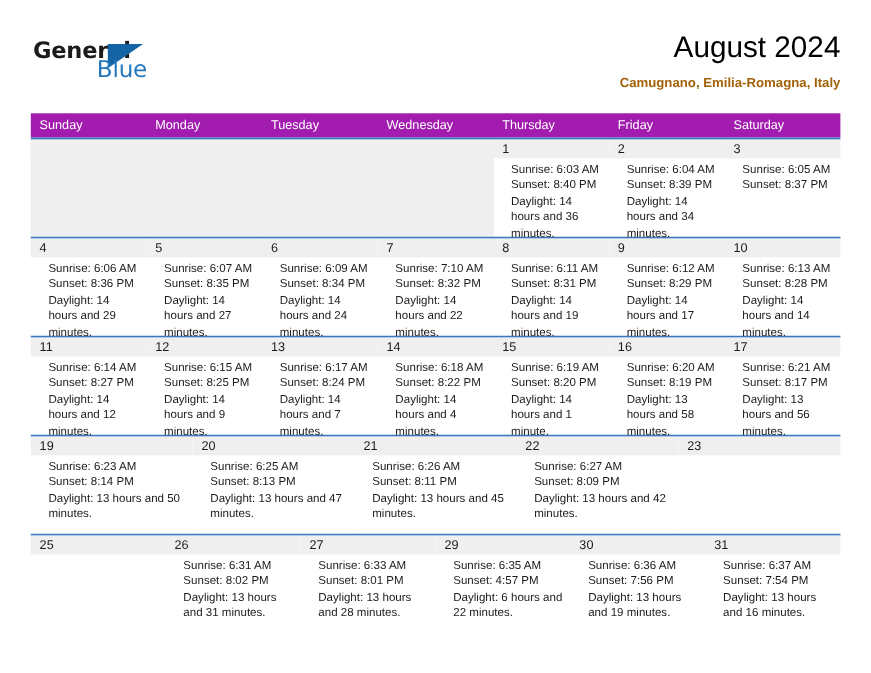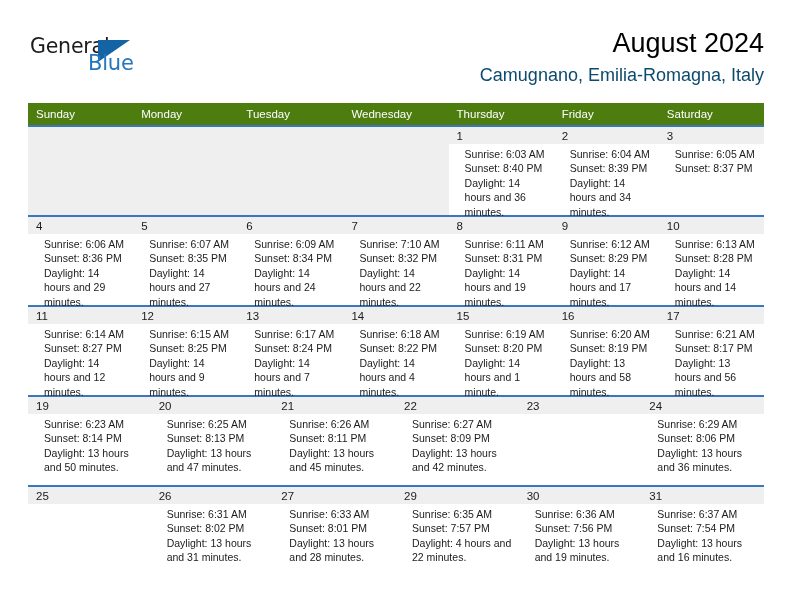--- a/index.html
+++ b/index.html
@@ -37,21 +37,21 @@
     height: 52px;
   }
   .logo-general {
     position: absolute;
     left: 0;
     top: 0;
     font-size: 20.5px;
     letter-spacing: -0.2px;
     color: #1b1b1b;
     font-family: "DejaVu Sans", sans-serif;
-    font-weight: 400;
+    font-weight: 700;
   }
   .logo-blue {
     position: absolute;
     left: 58px;
     top: 17px;
     font-size: 21px;
     letter-spacing: -0.2px;
     color: #2476bd;
     font-family: "DejaVu Sans", sans-serif;
     font-weight: 400;
@@ -73,38 +73,38 @@
     text-align: right;
   }
   .month-title {
     font-size: 27px;
     font-weight: 400;
     color: #000000;
     line-height: 34px;
     white-space: nowrap;
   }
   .location-title {
-    font-size: 18px;
-    font-weight: 400;
-    color: #0c4a6e;
+    font-size: 12px;
+    font-weight: 700;
+    color: #a16207;
     line-height: 20px;
     margin-top: 5px;
     white-space: nowrap;
   }
 
   
   .calendar {
     position: absolute;
     left: 28px;
     top: 103px;
     width: 736px;
   }
   .weekday-row {
     display: flex;
-    background: #4d7c0f;
+    background: #a21caf;
     height: 22px;
   }
   .weekday {
     flex: 1 1 0;
     font-size: 11.5px;
     color: #ffffff;
     padding: 4px 0 0 8px;
     box-sizing: border-box;
     line-height: 14px;
   }
@@ -360,28 +360,20 @@
             <div class="day-number-bar">22</div>
             <div class="day-details">
               <div>Sunrise: 6:27 AM</div>
               <div>Sunset: 8:09 PM</div>
               <div class="daylight">Daylight: 13 hours and 42 minutes.</div>
             </div>
           </div>
           <div class="day-cell">
             <div class="day-number-bar">23</div>
           </div>
-          <div class="day-cell">
-            <div class="day-number-bar">24</div>
-            <div class="day-details">
-              <div>Sunrise: 6:29 AM</div>
-              <div>Sunset: 8:06 PM</div>
-              <div class="daylight">Daylight: 13 hours and 36 minutes.</div>
-            </div>
-          </div>
         </div>
         <div class="week-row">
           <div class="day-cell">
             <div class="day-number-bar">25</div>
           </div>
           <div class="day-cell">
             <div class="day-number-bar">26</div>
             <div class="day-details">
               <div>Sunrise: 6:31 AM</div>
               <div>Sunset: 8:02 PM</div>
@@ -393,22 +385,22 @@
             <div class="day-details">
               <div>Sunrise: 6:33 AM</div>
               <div>Sunset: 8:01 PM</div>
               <div class="daylight">Daylight: 13 hours and 28 minutes.</div>
             </div>
           </div>
           <div class="day-cell">
             <div class="day-number-bar">29</div>
             <div class="day-details">
               <div>Sunrise: 6:35 AM</div>
-              <div>Sunset: 7:57 PM</div>
-              <div class="daylight">Daylight: 4 hours and 22 minutes.</div>
+              <div>Sunset: 4:57 PM</div>
+              <div class="daylight">Daylight: 6 hours and 22 minutes.</div>
             </div>
           </div>
           <div class="day-cell">
             <div class="day-number-bar">30</div>
             <div class="day-details">
               <div>Sunrise: 6:36 AM</div>
               <div>Sunset: 7:56 PM</div>
               <div class="daylight">Daylight: 13 hours and 19 minutes.</div>
             </div>
           </div>

